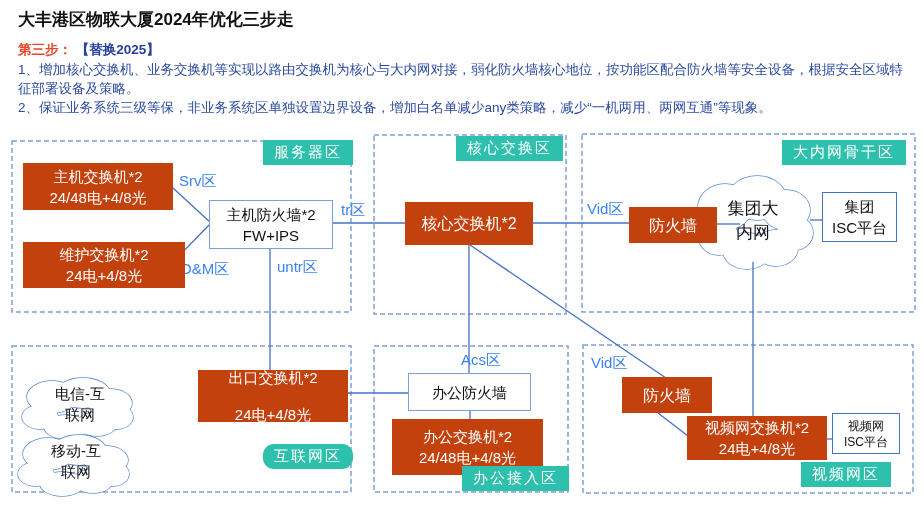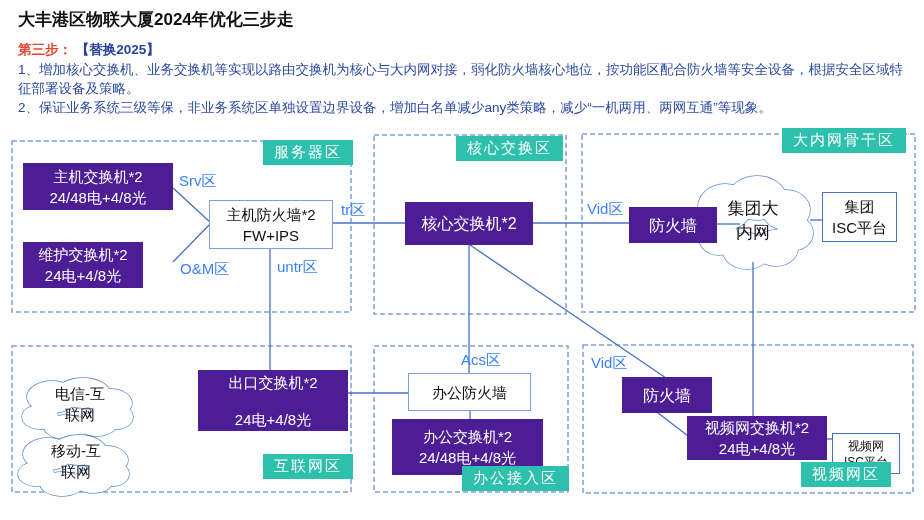--- a/index.html
+++ b/index.html
@@ -19,55 +19,55 @@
   .zone-rect{fill:none;stroke:#7f9fdb;stroke-width:1.5;stroke-dasharray:5 3;}
   .link{stroke:#4472c4;stroke-width:1.3;fill:none;}
   .cloud-stroke{fill:#fff;stroke:#5b8bd0;stroke-width:1.4;}
   .cloud-fill{fill:#fff;stroke:none;}
   
   .zone-label{position:absolute;z-index:4;background:#2dc0ac;color:#fff;
     font-size:15px;letter-spacing:2px;padding:3px 11px;white-space:nowrap;}
   
   .node{position:absolute;z-index:3;display:flex;flex-direction:column;
     align-items:center;justify-content:center;text-align:center;box-sizing:border-box;}
-  .node-blue{background:#4c1d95;color:#fff;font-size:15px;line-height:21px;}
+  .node-blue{background:#c2410c;color:#fff;font-size:15px;line-height:21px;}
   .node-white{background:#fff;color:#111;font-size:15px;line-height:21px;border:1.5px solid #7f9fd9;}
   .node-white.strong-border{border:1.3px solid #4472c4;}
   .cloud-text{position:absolute;z-index:2;color:#111;text-align:center;line-height:22px;}
   .link-label{position:absolute;z-index:2;color:#3b82f6;font-size:15px;white-space:nowrap;}
   
   #n-host-switch{left:23px;top:163px;width:150px;height:47px;}
-  #n-maint-switch{left:23px;top:242px;width:120px;height:46px;}
+  #n-maint-switch{left:23px;top:242px;width:162px;height:46px;}
   #n-host-firewall{left:209px;top:200px;width:124px;height:49px;}
   #n-core-switch{left:405px;top:202px;width:128px;height:43px;font-size:16px;}
   #n-intranet-firewall{left:629px;top:207px;width:88px;height:36px;font-size:16px;}
   #n-group-isc{left:822px;top:192px;width:75px;height:50px;}
-  #n-exit-switch{left:198px;top:370px;width:150px;height:61px;gap:16px;}
+  #n-exit-switch{left:198px;top:370px;width:150px;height:52px;gap:16px;}
   #n-office-firewall{left:408px;top:373px;width:123px;height:38px;}
   #n-office-switch{left:392px;top:419px;width:151px;height:56px;}
   #n-video-firewall{left:622px;top:377px;width:90px;height:36px;font-size:16px;}
   #n-video-switch{left:687px;top:416px;width:140px;height:44px;}
-  #n-video-isc{left:832px;top:433px;width:68px;height:41px;font-size:12px;line-height:16px;text-align:right;}
+  #n-video-isc{left:832px;top:413px;width:68px;height:41px;font-size:12px;line-height:16px;text-align:right;}
   
   #t-group-cloud{left:703px;top:197px;width:100px;font-size:17px;line-height:24px;}
   #t-telecom-cloud{left:30px;top:383px;width:100px;font-size:15px;line-height:21px;}
   #t-mobile-cloud{left:26px;top:440px;width:100px;font-size:15px;line-height:21px;}
   
   #l-srv{left:179px;top:172px;}
   #l-om{left:180px;top:260px;}
   #l-tr{left:341px;top:201px;}
   #l-untr{left:277px;top:258px;}
   #l-vid-top{left:587px;top:200px;}
   #l-acs{left:461px;top:351px;}
   #l-vid-bottom{left:591px;top:354px;}
   
   #zl-server{left:263px;top:140px;}
   #zl-core{left:456px;top:136px;}
-  #zl-intranet{left:782px;top:128px;font-family:Liberation Serif, serif;}
-  #zl-internet{left:263px;top:454px;}
+  #zl-intranet{left:782px;top:140px;font-family:Liberation Serif, serif;}
+  #zl-internet{left:263px;top:444px;border-radius:11px;}
   #zl-office{left:462px;top:466px;}
   #zl-video{left:801px;top:462px;}
 </style>
 </head>
 <body>
 
 <div id="stage">
 
   <div class="title">大丰港区物联大厦2024年优化三步走</div>
   <div class="step-line">

